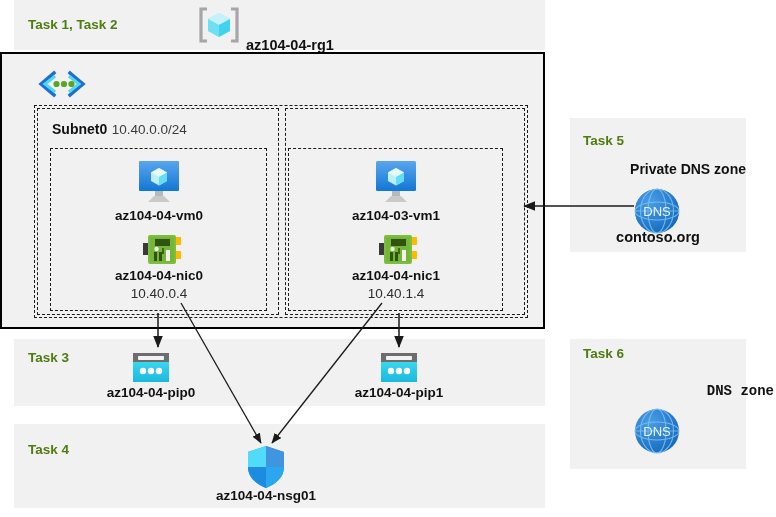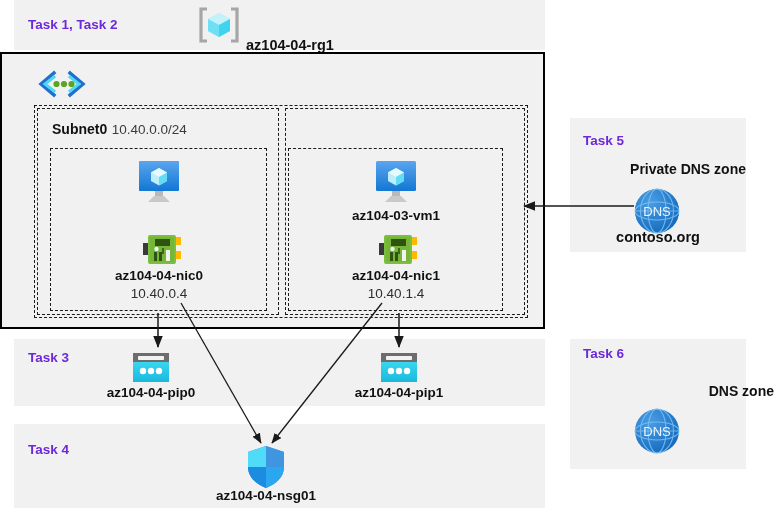--- a/index.html
+++ b/index.html
@@ -7,21 +7,21 @@
     width:776px;height:517px;position:relative;overflow:hidden;
     font-family:"Liberation Sans","DejaVu Sans",sans-serif;
   }
   .stage{position:absolute;left:0;top:0;width:776px;height:517px;}
 
   
   .panel{position:absolute;background:#f1f1f1;box-sizing:border-box;}
   .panel-bordered{border:2px solid #000000;}
 
   .task-label{
-    position:absolute;color:#6d28d9;font-weight:bold;font-size:13.5px;
+    position:absolute;color:#4d7c0f;font-weight:bold;font-size:13.5px;
     letter-spacing:0px;white-space:nowrap;
   }
 
   .hdr-name{font-weight:bold;color:#111111;font-size:14px;white-space:nowrap;margin-top:20px;}
   .hdr-cidr{font-weight:normal;color:#3b3b3b;font-size:13.5px;}
 
   .dashed{position:absolute;border:1.6px dashed #1a1a1a;box-sizing:border-box;background:transparent;}
 
   .node{position:absolute;text-align:center;}
   .node-label{font-weight:bold;color:#111111;font-size:13.5px;white-space:nowrap;line-height:1.25;}
@@ -92,20 +92,23 @@
           <stop offset="0" stop-color="#5aa5ee"></stop>
           <stop offset="1" stop-color="#1277d4"></stop>
         </linearGradient>
       </defs>
       <polygon points="24,10 32,14.5 32,23 24,27.5 16,23 16,14.5" fill="#bdeefb"></polygon>
       <polygon points="24,10 32,14.5 24,19 16,14.5" fill="#e6f9fe"></polygon>
       <polygon points="24,19 32,14.5 32,23 24,27.5" fill="#63dcf5"></polygon>
       <rect x="20" y="33" width="8" height="6" fill="#b9b9b9"></rect>
       <path d="M13,44 L19,38 L29,38 L35,44 Z" fill="#c9c9c9"></path>
     </svg>
+  </div>
+  <div class="node" style="left:84px;top:208px;width:150px;">
+    <div class="node-label">az104-04-vm0</div>
   </div>
 
   <div class="ico" style="left:142px;top:232px;width:40px;height:36px;">
     <svg width="40" height="36" viewBox="0 0 40 36">
       <rect x="1" y="11" width="6" height="12" fill="#3a3a3a"></rect>
       <rect x="33" y="5" width="6" height="8" fill="#ffb900"></rect>
       <rect x="33" y="19" width="6" height="8" fill="#ffb900"></rect>
       <rect x="6" y="3" width="28" height="29" rx="2" fill="#7cbf3f"></rect>
       <rect x="8" y="5" width="24" height="25" rx="1.5" fill="#6fae33" opacity="0.55"></rect>
       <rect x="13" y="7" width="15" height="7" fill="#2f5412"></rect>
@@ -261,21 +264,21 @@
   </div>
 
   <div class="node" style="left:570px;top:228px;width:176px;">
     <div class="node-label" style="font-size:14.5px;">contoso.org</div>
   </div>
 
   <div class="panel" style="left:570px;top:339px;width:176px;height:130px;"></div>
 
   <div class="task-label" style="left:583px;top:346px;">Task 6</div>
 
-  <div class="zone-title" style="left:570px;top:383px;width:204px;">DNS zone</div>
+  <div class="zone-title" style="left:570px;top:383px;width:204px;font-family:Liberation Mono, monospace;">DNS zone</div>
 
   <div class="ico" style="left:632px;top:406px;width:50px;height:50px;">
     <svg width="50" height="50" viewBox="0 0 50 50">
       <circle cx="25" cy="25" r="22" fill="url(#dnsg2)"></circle>
       <defs>
         <radialGradient id="dnsg2" cx="0.35" cy="0.3" r="0.85">
           <stop offset="0" stop-color="#4a9ee6"></stop>
           <stop offset="1" stop-color="#0e63b8"></stop>
         </radialGradient>
       </defs>

